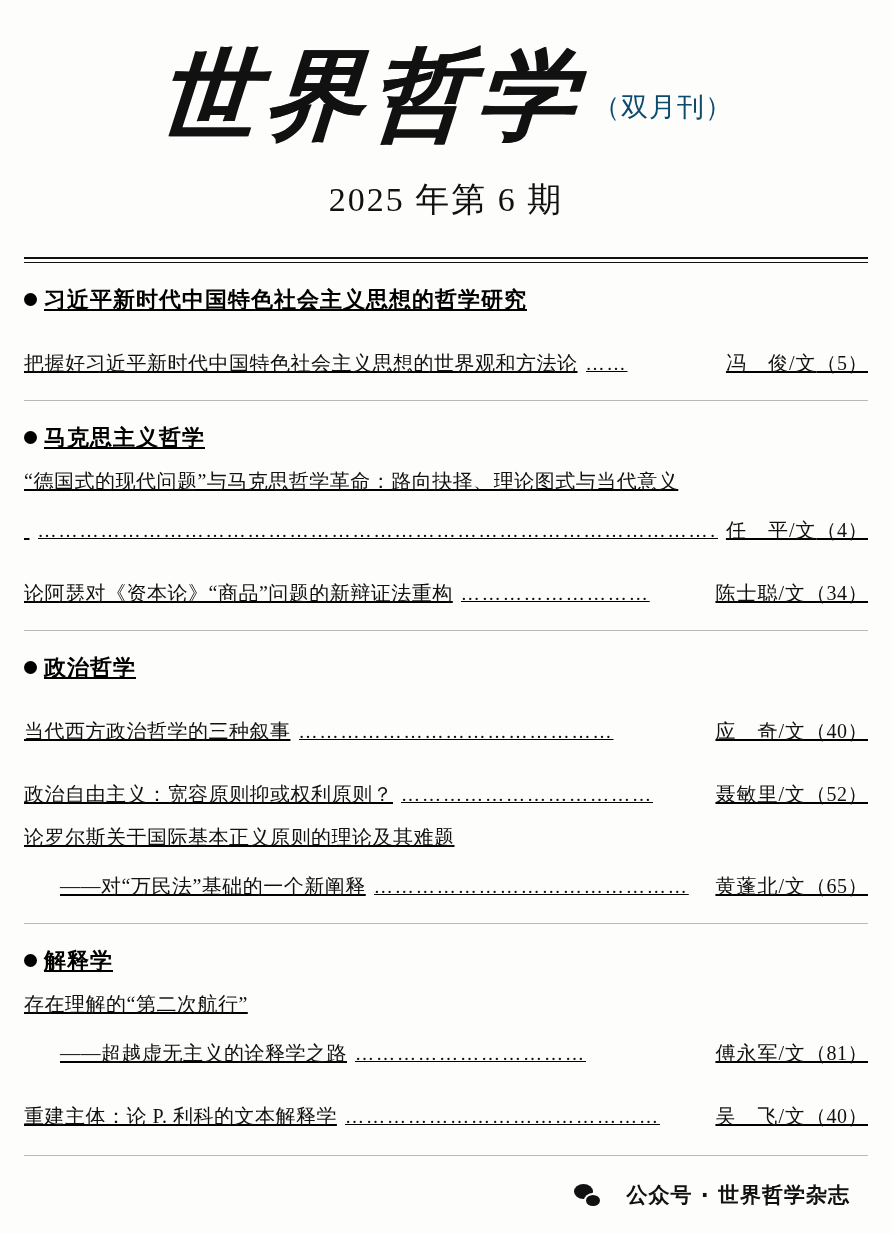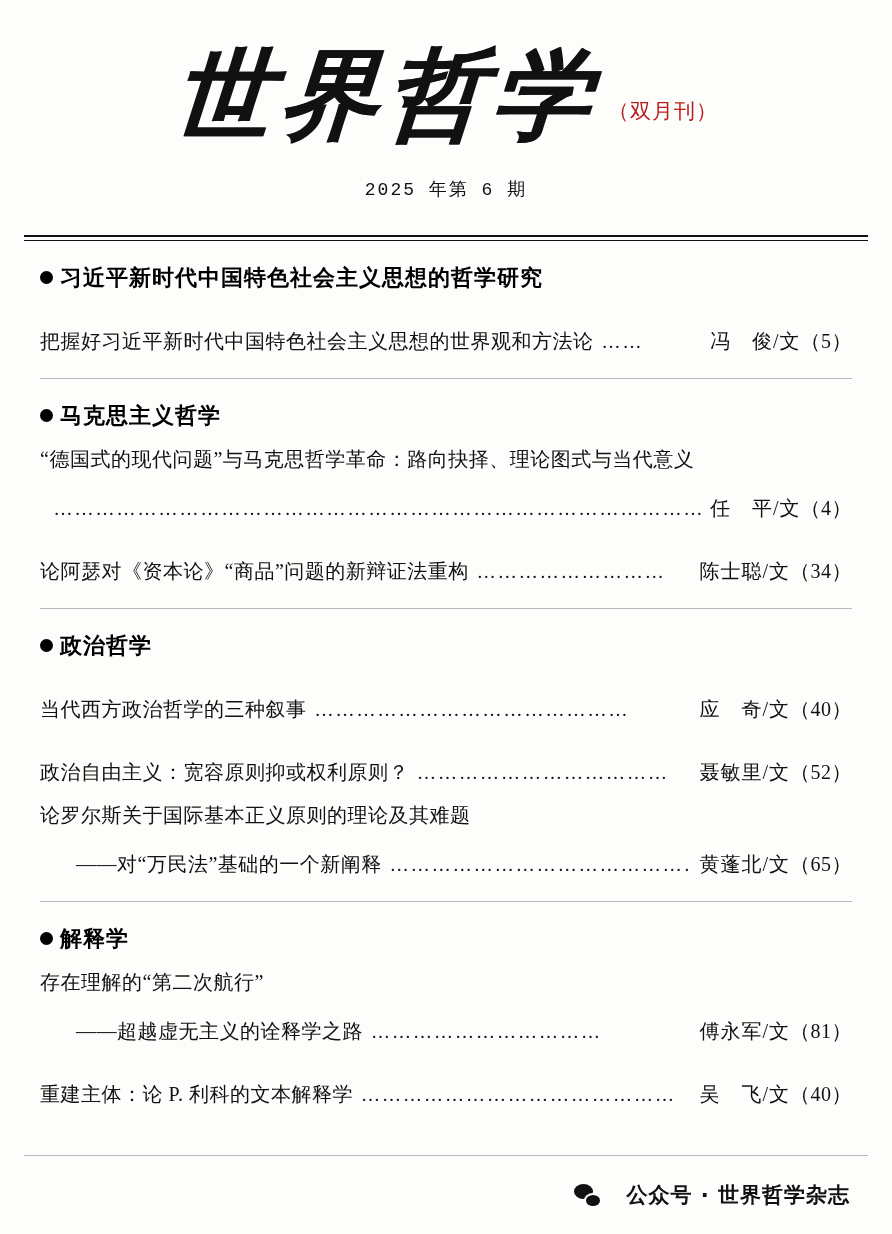--- a/index.html
+++ b/index.html
@@ -33,42 +33,42 @@
     font-weight: bold;
     font-size: 98px;
     line-height: 1.05;
     letter-spacing: 8px;
     color: #111;
     font-style: italic;
     transform: skewX(-4deg);
     text-shadow: 1px 0 0 #111;
   }
   .journal-sub {
-    font-size: 21px;
-    color: #b91c1c;
+    font-size: 27px;
+    color: #0c4a6e;
     letter-spacing: 1px;
     padding-bottom: 22px;
     white-space: nowrap;
   }
   .issue-line {
     text-align: center;
-    font-size: 18px;
+    font-size: 34px;
     color: #111;
     margin-top: 30px;
     letter-spacing: 2px;
-    font-family: Liberation Mono, monospace;
   }
   .rule-double {
     margin: 34px 24px 0 24px;
     border-top: 2px solid #111;
     border-bottom: 1px solid #111;
     height: 3px;
   }
   .content {
-    padding: 0 40px;
+    padding: 0 24px;
+    text-decoration: underline;
   }
   .section {
     padding-top: 22px;
   }
   .section-head {
     font-family: "DejaVu Sans", "Liberation Sans", sans-serif;
     font-weight: bold;
     font-size: 22px;
     color: #000;
     display: flex;

